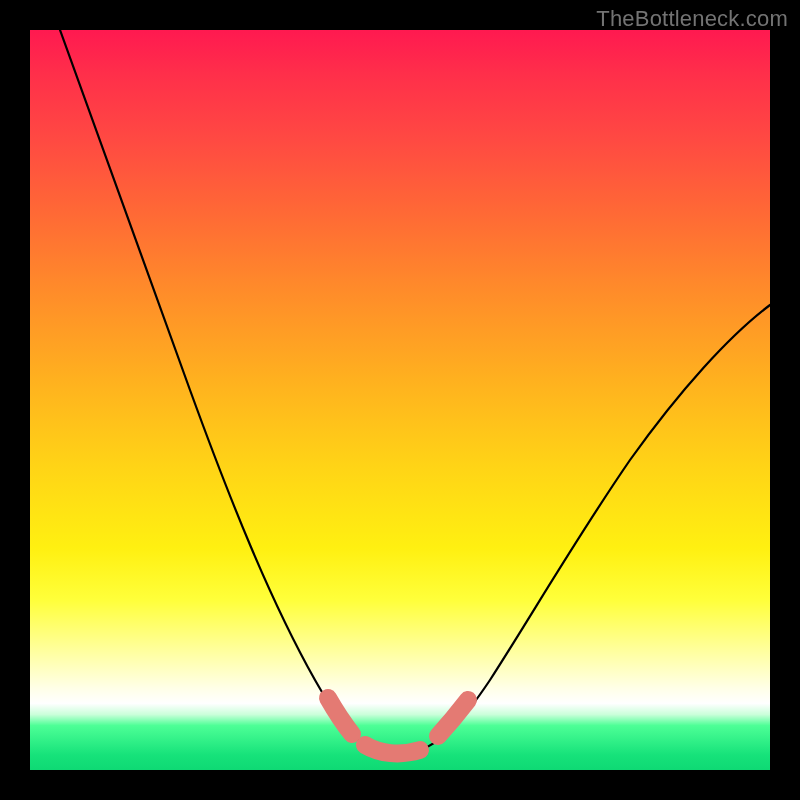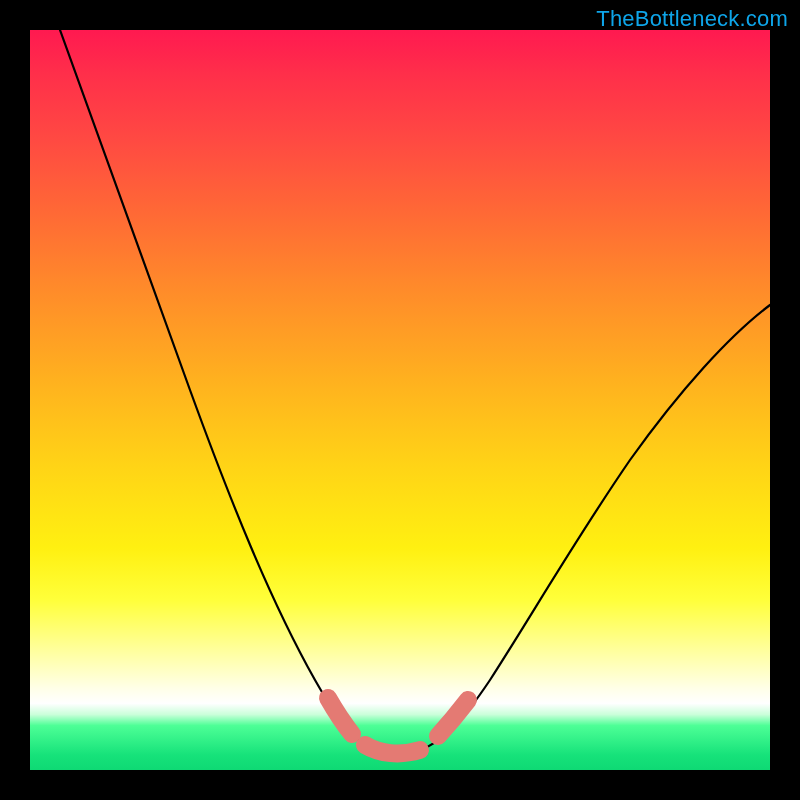--- a/index.html
+++ b/index.html
@@ -51,21 +51,21 @@
       #caffda 92.5%,
       #4dff96 94%,
       #16e27a 98%,
       #0fd974 100%
     );
   }
   .watermark {
     position: absolute;
     top: 6px;
     right: 12px;
-    color: #0ea5e9;
+    color: #737373;
     font-size: 22px;
     letter-spacing: 0.2px;
     font-weight: 500;
   }
   svg.curve {
     position: absolute;
     left: 0;
     top: 0;
     width: 740px;
     height: 740px;

